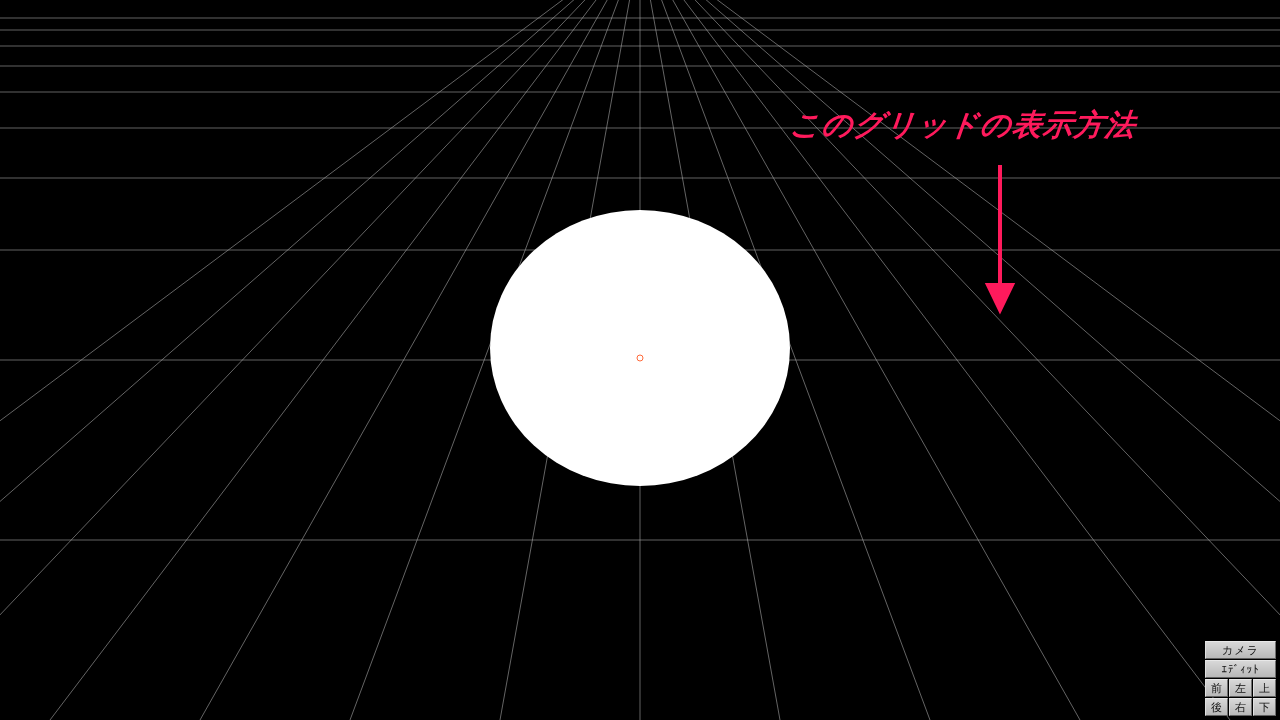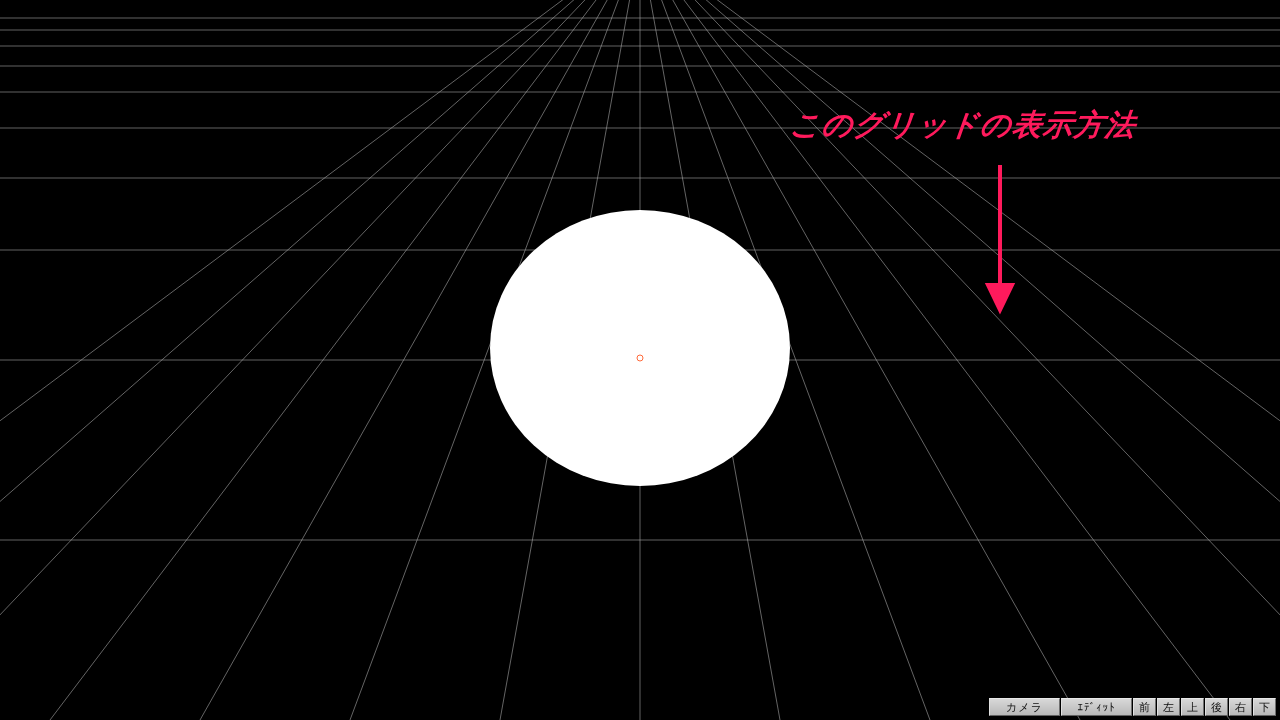--- a/index.html
+++ b/index.html
@@ -24,21 +24,21 @@
     font-weight: bold;
     font-style: italic;
     letter-spacing: 1px;
     white-space: nowrap;
   }
   .btn-panel {
     position: absolute;
     right: 4px;
     bottom: 4px;
     display: flex;
-    flex-direction: row;
+    flex-direction: column;
     gap: 1px;
   }
   .btn-row {
     display: flex;
     gap: 1px;
   }
   .btn {
     background: linear-gradient(#d8d8d8, #b8b8b8);
     border: 1px solid #808080;
     border-top-color: #e8e8e8;

